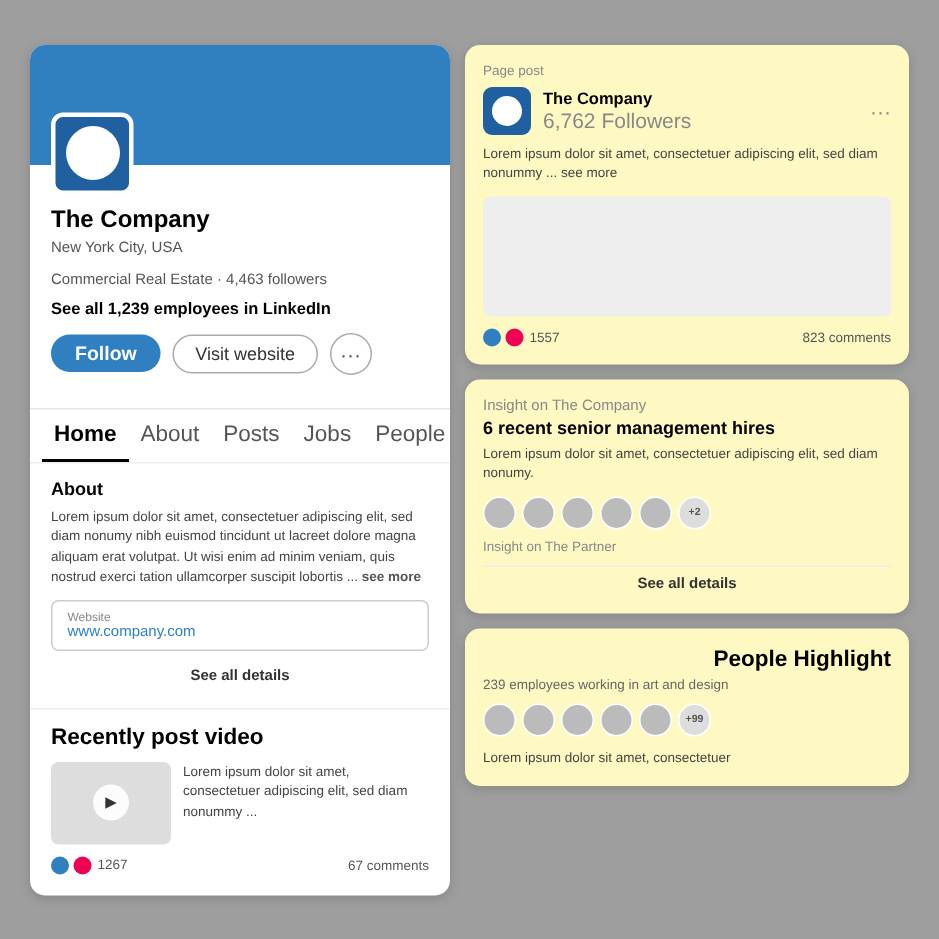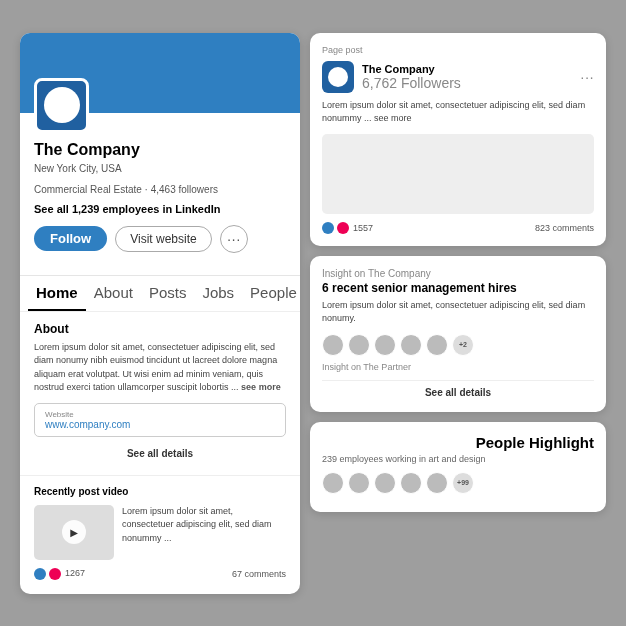--- a/index.html
+++ b/index.html
@@ -24,21 +24,21 @@
       overflow: hidden;
       box-shadow: 0 2px 8px rgba(0,0,0,0.15);
     }
     .right-panel {
       display: flex;
       flex-direction: column;
       gap: 10px;
       flex: 1;
     }
     .right-card {
-      background: #ffffff;
+      background: #fef9c3;
       border-radius: 10px;
       padding: 12px;
       box-shadow: 0 2px 8px rgba(0,0,0,0.15);
     }
 
     
     .profile-header {
       background: #2f7fc1;
       height: 80px;
       position: relative;
@@ -190,21 +190,21 @@
       cursor: pointer;
       display: block;
     }
 
     
     .video-section {
       padding: 10px 14px;
       border-top: 1px solid #eee;
     }
     .video-section-title {
-      font-size: 10px;
+      font-size: 15px;
       font-weight: bold;
       margin-bottom: 8px;
     }
     .video-content {
       display: flex;
       gap: 8px;
     }
     .video-thumb {
       width: 80px;
       height: 55px;
@@ -498,16 +498,17 @@
       <div class="people-title">People Highlight</div>
       <div class="people-sub">239 employees working in art and design</div>
       <div class="avatar-row">
         <div class="mini-avatar"></div>
         <div class="mini-avatar"></div>
         <div class="mini-avatar"></div>
         <div class="mini-avatar"></div>
         <div class="mini-avatar"></div>
         <div class="avatar-more">+99</div>
       </div>
+      <div class="people-text">Lorem ipsum dolor sit amet, consectetuer</div>
     </div>
 
   </div>
 </div>
 
 </body></html>

